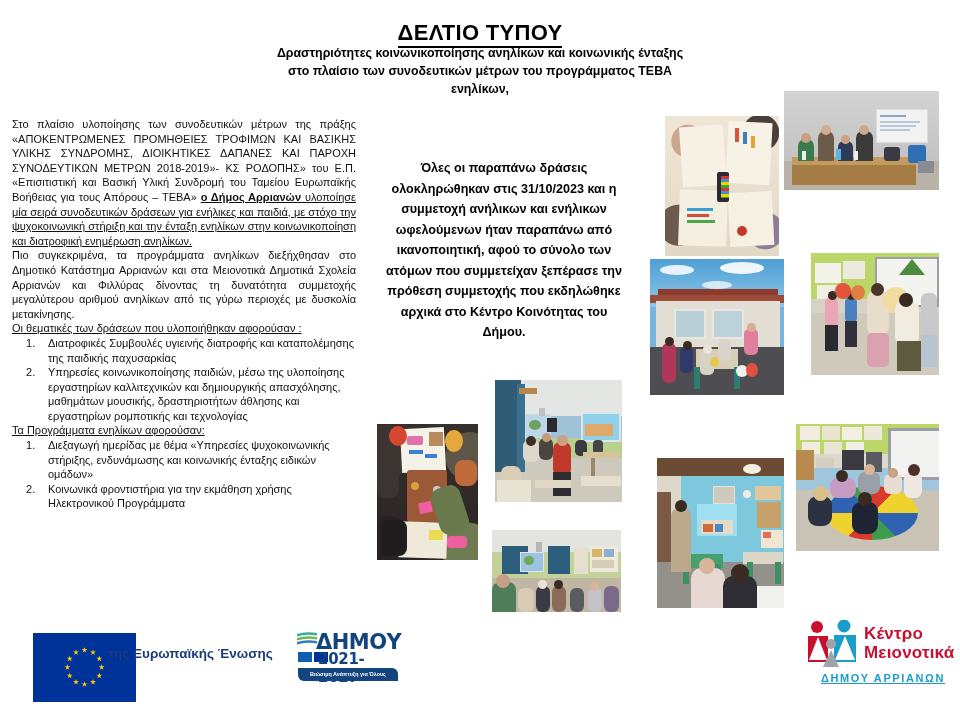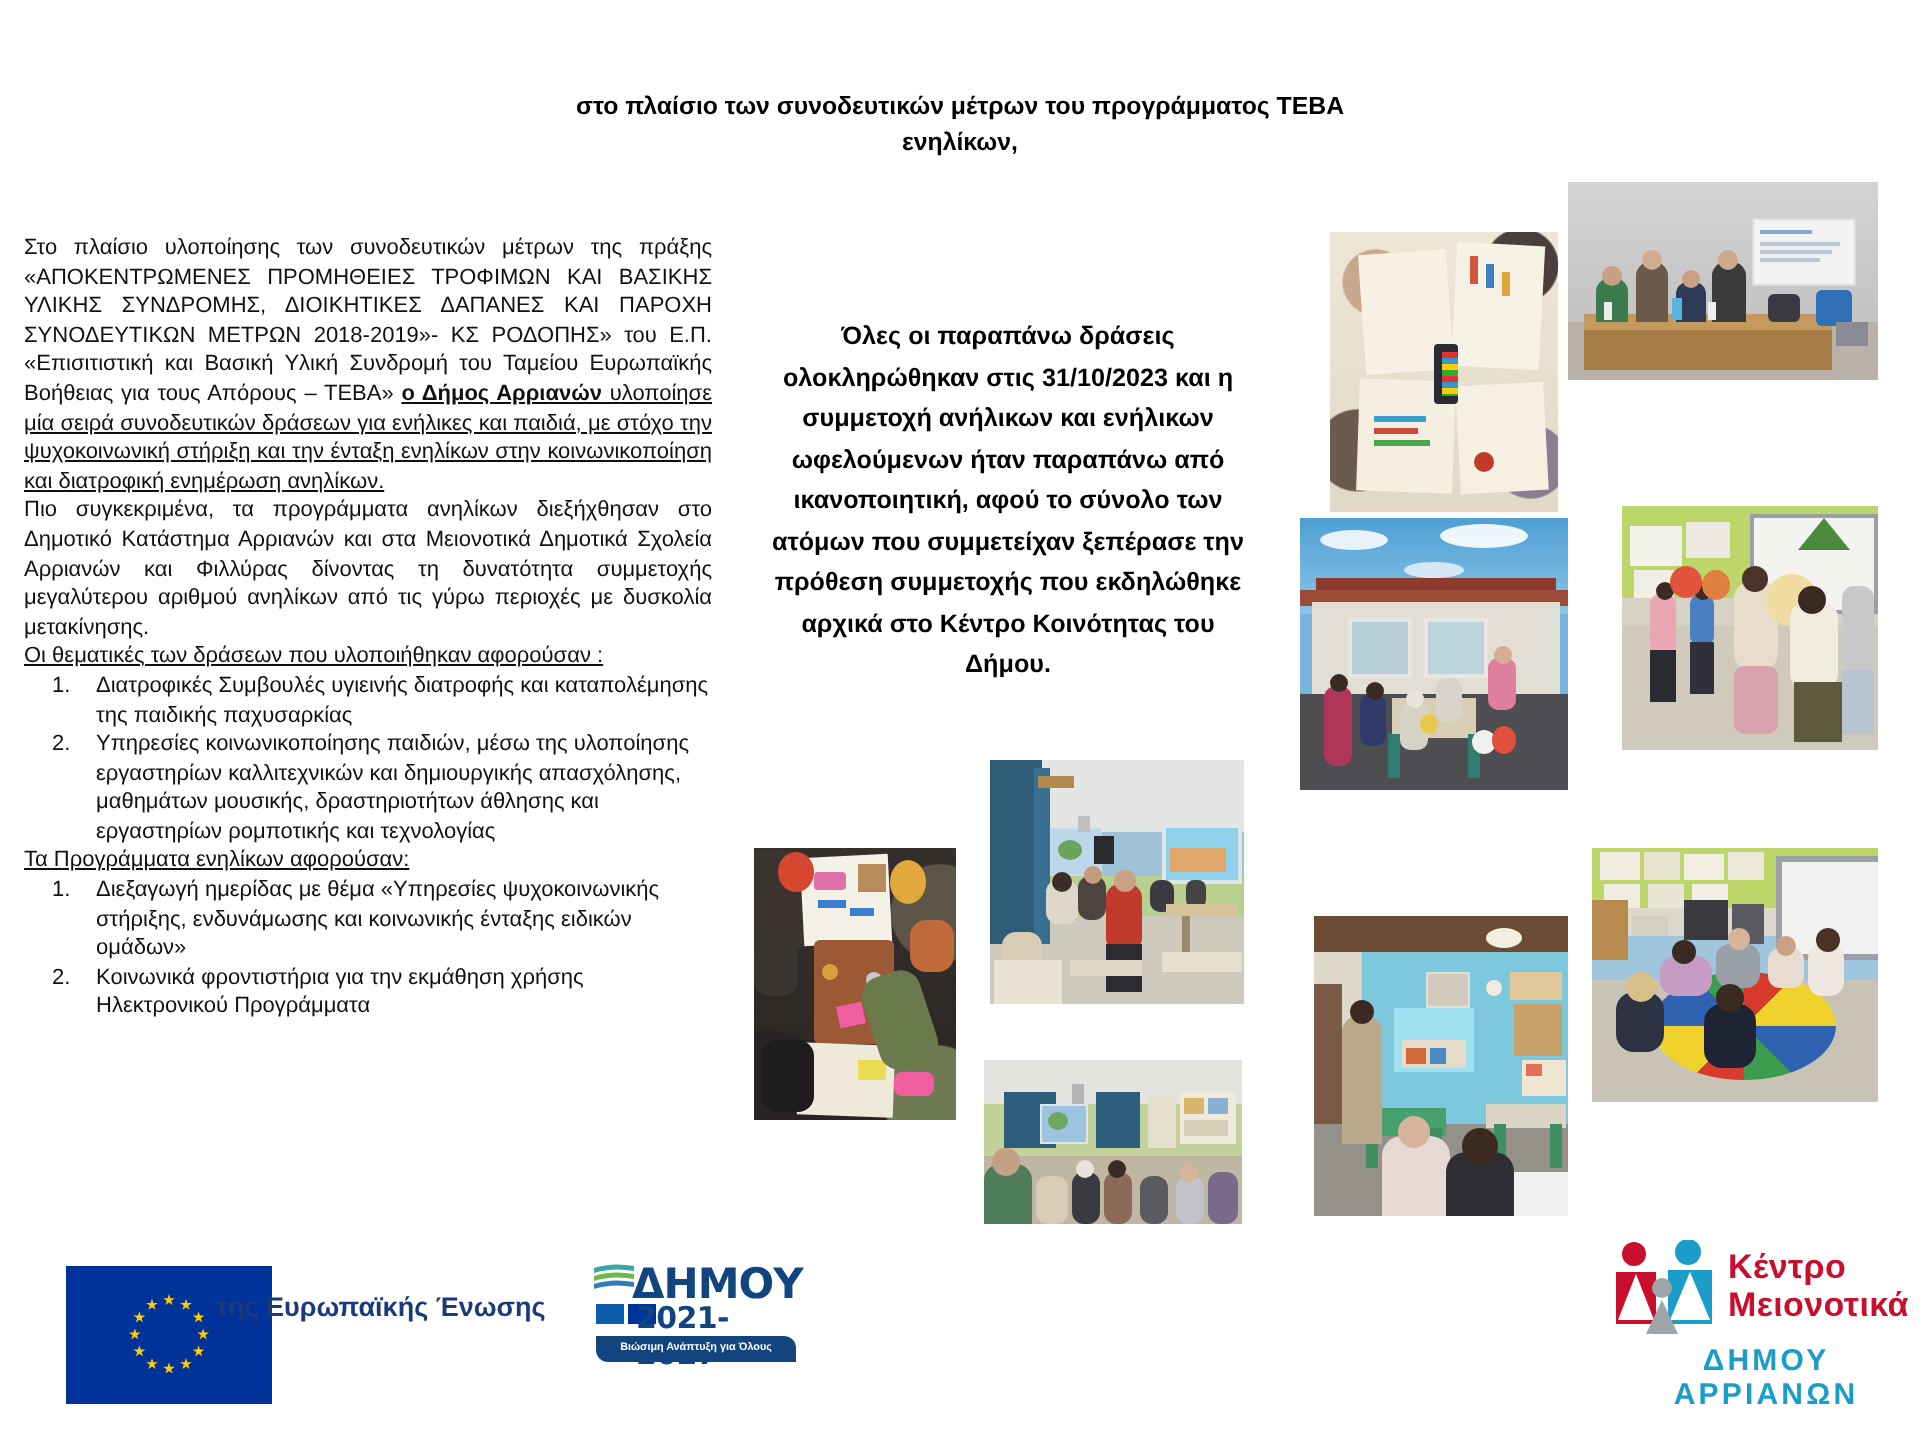--- a/index.html
+++ b/index.html
@@ -102,30 +102,32 @@
   #kk-text1{
     position:absolute;left:58px;top:6px;font-size:17px;font-weight:bold;
     color:#c8102e;line-height:19px;letter-spacing:.2px;
   }
   #kk-text2{
     position:absolute;left:58px;top:25px;font-size:17px;font-weight:bold;
     color:#c8102e;line-height:19px;letter-spacing:.2px;
   }
   #kk-sub{
     position:absolute;left:6px;top:54px;width:142px;text-align:center;
-    font-size:15px;font-weight:bold;color:#1a9ec9;letter-spacing:1.6px;
+    font-size:11px;font-weight:bold;color:#1a9ec9;letter-spacing:1.6px;text-decoration:underline;
   }
 </style>
 </head>
 <body>
 
 <div class="page">
 
+  <h1 id="doc-title"><span>ΔΕΛΤΙΟ ΤΥΠΟΥ</span></h1>
 
   <div id="doc-subtitle">
+    <div>Δραστηριότητες κοινωνικοποίησης ανηλίκων και κοινωνικής ένταξης</div>
     <div>στο πλαίσιο των συνοδευτικών μέτρων του προγράμματος  ΤΕΒΑ</div>
     <div>ενηλίκων,</div>
   </div>
 
   <div id="left-column">
     <p class="just"><span>Στο πλαίσιο υλοποίησης των συνοδευτικών μέτρων της πράξης «ΑΠΟΚΕΝΤΡΩΜΕΝΕΣ  ΠΡΟΜΗΘΕΙΕΣ ΤΡΟΦΙΜΩΝ ΚΑΙ ΒΑΣΙΚΗΣ ΥΛΙΚΗΣ ΣΥΝΔΡΟΜΗΣ,  ΔΙΟΙΚΗΤΙΚΕΣ ΔΑΠΑΝΕΣ  ΚΑΙ ΠΑΡΟΧΗ ΣΥΝΟΔΕΥΤΙΚΩΝ  ΜΕΤΡΩΝ  2018-2019»- ΚΣ ΡΟΔΟΠΗΣ» του Ε.Π. «Επισιτιστική και Βασική Υλική Συνδρομή του Ταμείου Ευρωπαϊκής  Βοήθειας για τους Απόρους – ΤΕΒΑ» </span><span class="b u">ο Δήμος Αρριανών</span><span class="u"> υλοποίησε μία σειρά συνοδευτικών δράσεων για ενήλικες και παιδιά, με στόχο την ψυχοκοινωνική στήριξη  και την ένταξη ενηλίκων στην  κοινωνικοποίηση και διατροφική ενημέρωση ανηλίκων.</span></p>
 
     <p class="just">Πιο συγκεκριμένα, τα προγράμματα  ανηλίκων διεξήχθησαν στο Δημοτικό Κατάστημα  Αρριανών και στα Μειονοτικά Δημοτικά Σχολεία Αρριανών και Φιλλύρας δίνοντας τη δυνατότητα συμμετοχής μεγαλύτερου  αριθμού ανηλίκων από τις γύρω περιοχές με δυσκολία μετακίνησης.</p>
 
     <p class="u">Οι θεματικές  των δράσεων που  υλοποιήθηκαν αφορούσαν :</p>

